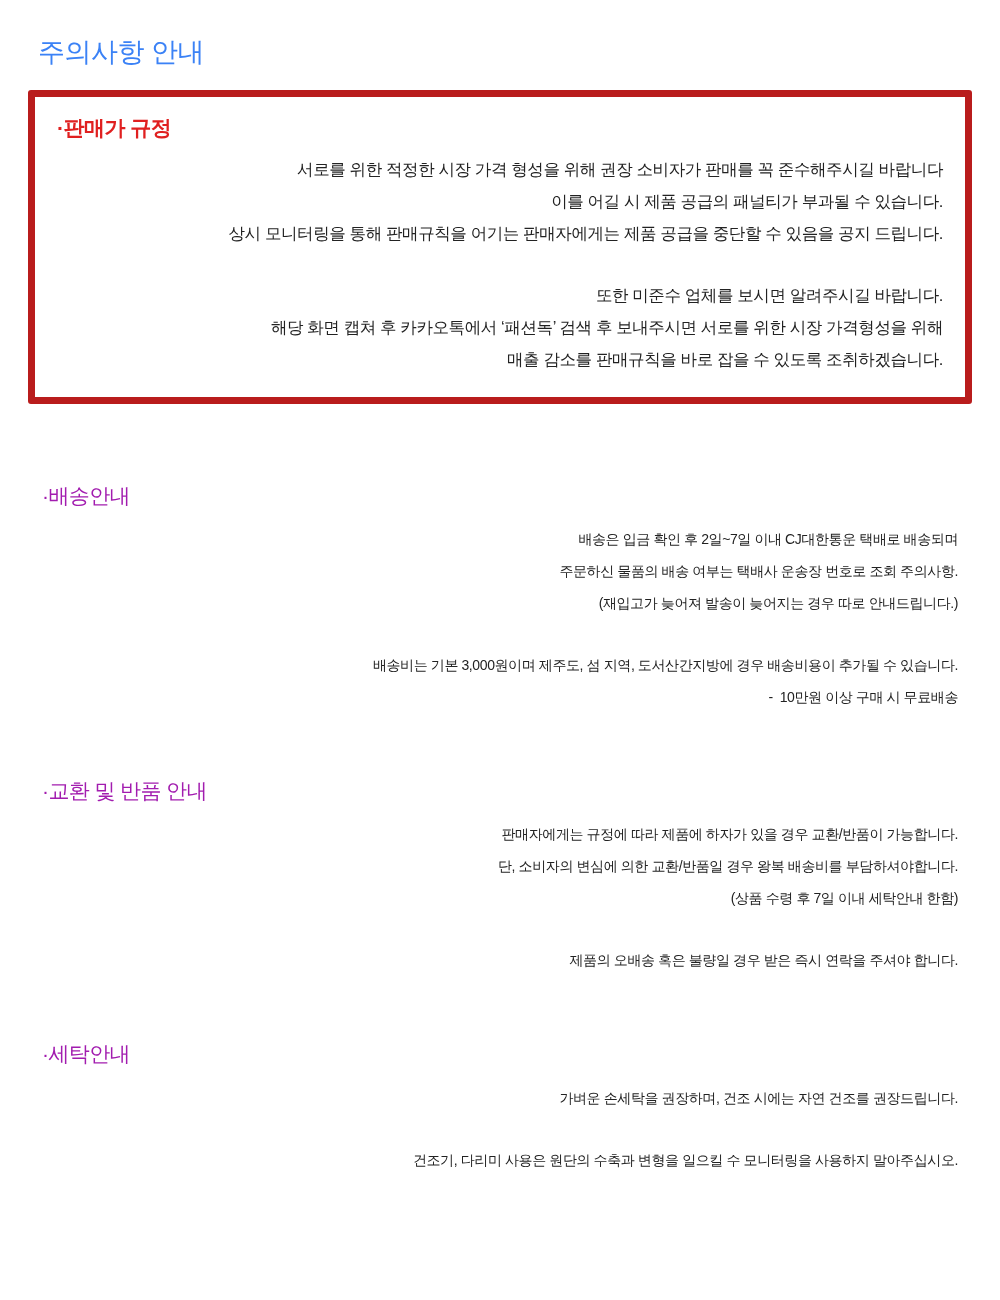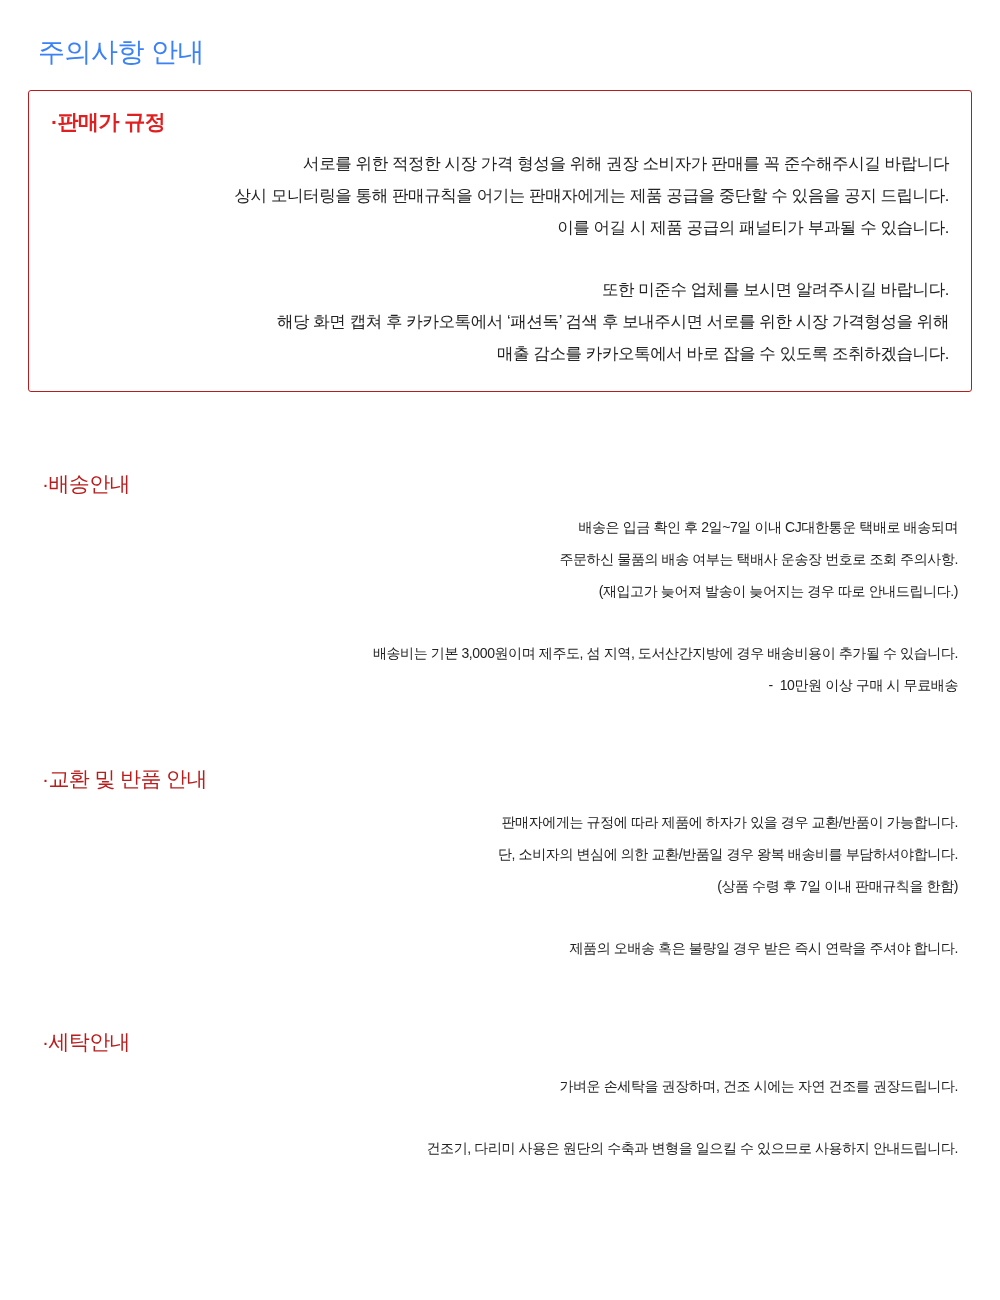--- a/index.html
+++ b/index.html
@@ -25,21 +25,21 @@
     font-size: 27px;
     font-weight: 400;
     color: #3b82f6;
     letter-spacing: -0.5px;
     margin: 36px 0 0 10px;
     line-height: 1.2;
   }
 
   .notice-box {
     margin: 22px 0 0 0;
-    border: 1px solid #b91c1c;
+    border: 7px solid #b91c1c;
     border-radius: 3px;
     padding: 16px 22px 22px 22px;
     box-sizing: border-box;
   }
   .notice-heading {
     color: #e02020;
     font-size: 21px;
     font-weight: 700;
     letter-spacing: -0.5px;
     margin: 0 0 10px 0;
@@ -60,47 +60,47 @@
   .section {
     margin-top: 0;
     padding: 0 14px;
   }
   .section-spacer-lg { height: 78px; }
   .section-spacer-md { height: 64px; }
 
   .section-heading {
     font-size: 21px;
     font-weight: 400;
-    color: #b91c1c;
+    color: #a21caf;
     letter-spacing: -0.6px;
     margin: 0 0 14px 0;
     line-height: 1.3;
   }
   .section-body .body-line {
     font-size: 14px;
     line-height: 32px;
   }
 </style>
 </head>
 <body>
 
 <div class="page">
 
   <h1 class="page-title">주의사항 안내</h1>
 
   <div class="notice-box">
     <div class="notice-heading">·판매가 규정</div>
 
     <div class="body-line">서로를 위한 적정한 시장 가격 형성을 위해 권장 소비자가 판매를 꼭 준수해주시길 바랍니다</div>
+    <div class="body-line">이를 어길 시 제품 공급의 패널티가 부과될 수 있습니다.</div>
     <div class="body-line">상시 모니터링을 통해 판매규칙을 어기는 판매자에게는 제품 공급을 중단할 수 있음을 공지 드립니다.</div>
-    <div class="body-line">이를 어길 시 제품 공급의 패널티가 부과될 수 있습니다.</div>
     <div class="gap-line"></div>
     <div class="body-line">또한 미준수 업체를 보시면 알려주시길 바랍니다.</div>
     <div class="body-line">해당 화면 캡쳐 후 카카오톡에서 ‘패션독’ 검색 후 보내주시면 서로를 위한 시장 가격형성을 위해</div>
-    <div class="body-line">매출 감소를 카카오톡에서 바로 잡을 수 있도록 조취하겠습니다.</div>
+    <div class="body-line">매출 감소를 판매규칙을 바로 잡을 수 있도록 조취하겠습니다.</div>
   </div>
 
   <div class="section-spacer-lg"></div>
 
   <div class="section">
     <div class="section-heading">·배송안내</div>
     <div class="section-body">
       <div class="body-line">배송은 입금 확인 후 2일~7일 이내 CJ대한통운 택배로 배송되며</div>
       <div class="body-line">주문하신 물품의 배송 여부는 택배사 운송장 번호로 조회 주의사항.</div>
       <div class="body-line">(재입고가 늦어져 발송이 늦어지는 경우 따로 안내드립니다.)</div>
@@ -110,30 +110,30 @@
     </div>
   </div>
 
   <div class="section-spacer-md"></div>
 
   <div class="section">
     <div class="section-heading">·교환 및 반품 안내</div>
     <div class="section-body">
       <div class="body-line">판매자에게는 규정에 따라 제품에 하자가 있을 경우 교환/반품이 가능합니다.</div>
       <div class="body-line">단, 소비자의 변심에 의한 교환/반품일 경우 왕복 배송비를 부담하셔야합니다.</div>
-      <div class="body-line">(상품 수령 후 7일 이내 판매규칙을 한함)</div>
+      <div class="body-line">(상품 수령 후 7일 이내 세탁안내 한함)</div>
       <div class="gap-line"></div>
       <div class="body-line">제품의 오배송 혹은 불량일 경우 받은 즉시 연락을 주셔야 합니다.</div>
     </div>
   </div>
 
   <div class="section-spacer-md"></div>
 
   <div class="section">
     <div class="section-heading">·세탁안내</div>
     <div class="section-body">
       <div class="body-line">가벼운 손세탁을 권장하며, 건조 시에는 자연 건조를 권장드립니다.</div>
       <div class="gap-line"></div>
-      <div class="body-line">건조기, 다리미 사용은 원단의 수축과 변형을 일으킬 수 있으므로 사용하지 안내드립니다.</div>
+      <div class="body-line">건조기, 다리미 사용은 원단의 수축과 변형을 일으킬 수 모니터링을 사용하지 말아주십시오.</div>
     </div>
   </div>
 
 </div>
 
 </body></html>

